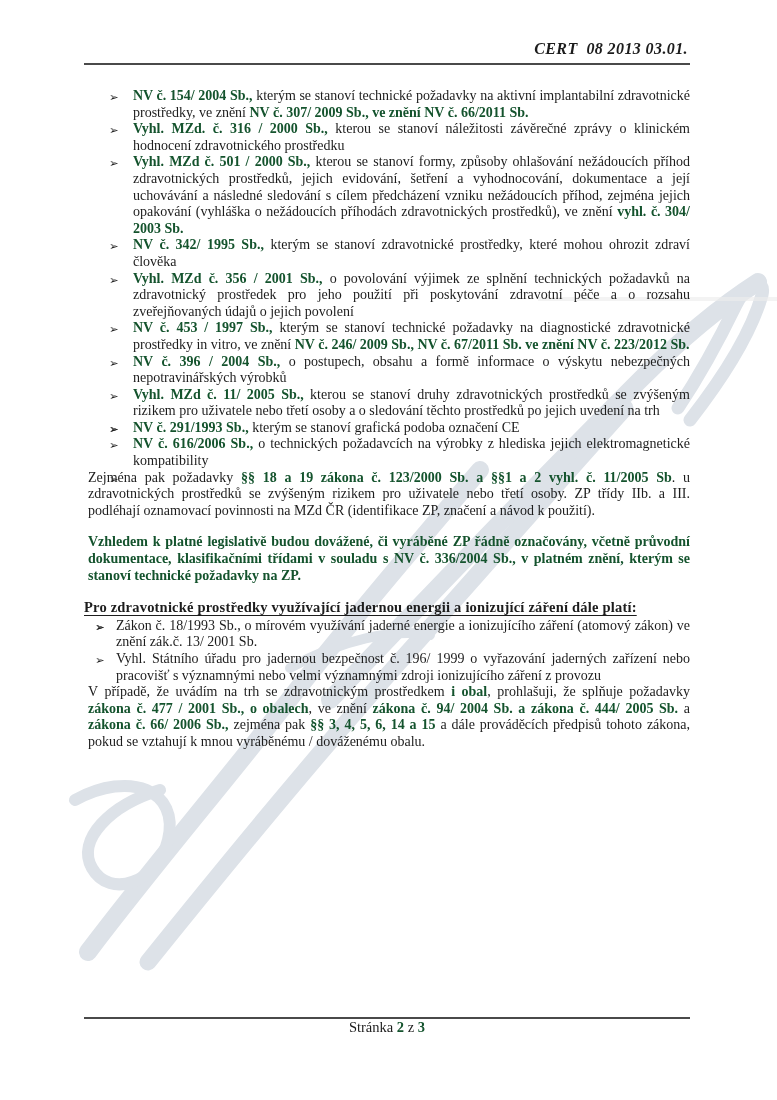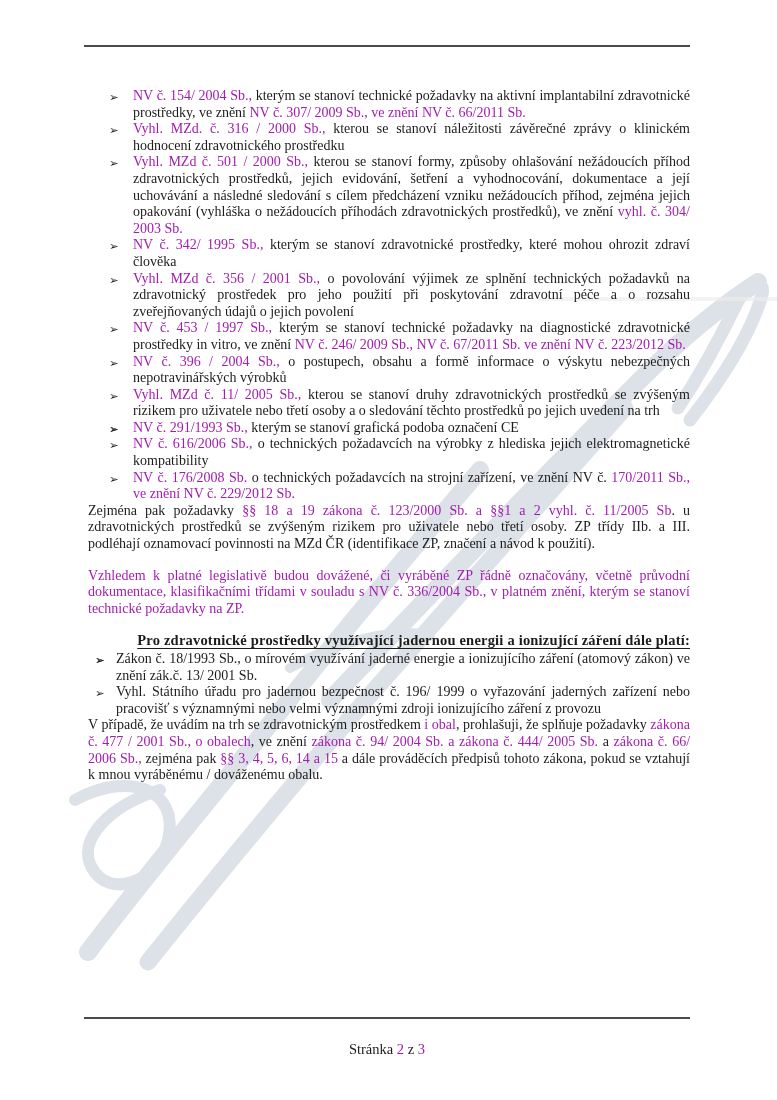--- a/index.html
+++ b/index.html
@@ -15,76 +15,77 @@
   .hdr{position:absolute; left:84px; width:606px; top:40px; z-index:2;}
   .cert{
     text-align:right; font-style:italic; font-weight:bold; font-size:16px;
     letter-spacing:.4px; white-space:pre; padding-right:2px;
   }
   .rule{height:2px; background:var(--rule); margin-top:5px;}
   .content{
     position:absolute; left:84px; width:606px; top:88px; z-index:1;
     font-size:14px; line-height:16.6px; text-align:justify;
   }
-  .b{font-weight:normal; color:#a21caf;}
+  .b{font-weight:bold; color:#14532d;}
   ul.alist{list-style:none; margin:0; padding:0;}
   ul.alist li{position:relative;}
   .main-list li{padding-left:49px;}
   .sub-list li{padding-left:32px;}
   .bullet{
     position:absolute; top:1px; font-family:"DejaVu Sans","Liberation Sans",sans-serif;
     font-size:11.5px; line-height:16.6px; color:#222;
   }
   .main-list .bullet{left:25px;}
   .sub-list .bullet{left:11px;}
   .main-list{margin-bottom:17px;}
   .para{margin:0 0 15px 4px;}
   .sect{
     font-size:14.5px; font-weight:bold; margin:6px 0 2px 0;
     text-decoration:underline; text-underline-offset:3px; letter-spacing:.2px;
-    text-align:right;
+    text-align:left;
   }
   .sub-list{margin-bottom:17px;}
   .ftr{position:absolute; left:84px; width:606px; top:1012px; z-index:2;}
-  .pagenum{text-align:center; font-size:14.5px; margin-top:22px;}
+  .pagenum{text-align:center; font-size:14.5px; margin-top:0;}
 </style>
 </head>
 <body>
 
 <div class="page">
 
   <svg class="watermark" width="777" height="1100" viewBox="0 0 777 1100" fill="none" stroke="currentColor" stroke-linecap="round" stroke-linejoin="round">
     <path d="M 88 952 C 150 870 210 800 285 705 C 350 622 420 540 480 470" stroke-width="18"></path>
     <path d="M 148 962 C 230 860 320 750 410 650 C 480 572 560 480 625 408" stroke-width="17"></path>
     <path d="M 330 700 C 430 595 540 480 640 380 C 690 330 730 300 758 282" stroke-width="18"></path>
     <path d="M 690 420 C 725 375 752 330 762 295 C 766 278 748 280 736 305 C 720 338 700 375 678 408" stroke-width="13"></path>
     <path d="M 75 800 C 130 770 180 790 168 840 C 158 882 110 900 92 868 C 76 840 110 805 160 790" stroke-width="12"></path>
     <path d="M 290 668 C 340 640 395 628 430 635" stroke-width="10"></path>
   </svg>
 
   <div class="scanline"></div>
 
   <header class="hdr">
+    <div class="cert">CERT  08 2013 03.01.</div>
     <div class="rule"></div>
   </header>
 
   <main class="content">
     <ul class="alist main-list">
         <li><span class="bullet">➢</span><span class="li-body"><span class="b">NV č. 154/ 2004 Sb., </span><span>kterým se stanoví technické požadavky na aktivní implantabilní zdravotnické prostředky, ve znění </span><span class="b">NV č. 307/ 2009 Sb., ve znění NV č. 66/2011 Sb.</span></span></li>
         <li><span class="bullet">➢</span><span class="li-body"><span class="b">Vyhl. MZd. č. 316 / 2000 Sb., </span><span>kterou se stanoví náležitosti závěrečné zprávy o klinickém hodnocení zdravotnického prostředku</span></span></li>
         <li><span class="bullet">➢</span><span class="li-body"><span class="b">Vyhl. MZd č. 501 / 2000 Sb., </span><span>kterou se stanoví formy, způsoby ohlašování nežádoucích příhod zdravotnických prostředků, jejich evidování, šetření a vyhodnocování, dokumentace a její uchovávání a následné sledování s cílem předcházení vzniku nežádoucích příhod, zejména jejich opakování (vyhláška o nežádoucích příhodách zdravotnických prostředků), ve znění </span><span class="b">vyhl. č. 304/ 2003 Sb.</span></span></li>
         <li><span class="bullet">➢</span><span class="li-body"><span class="b">NV č. 342/ 1995 Sb., </span><span>kterým se stanoví zdravotnické prostředky, které mohou ohrozit zdraví člověka</span></span></li>
         <li><span class="bullet">➢</span><span class="li-body"><span class="b">Vyhl. MZd č. 356 / 2001 Sb., </span><span>o povolování výjimek ze splnění technických požadavků na zdravotnický prostředek pro jeho použití při poskytování zdravotní péče a o rozsahu zveřejňovaných údajů o jejich povolení</span></span></li>
         <li><span class="bullet">➢</span><span class="li-body"><span class="b">NV č. 453 / 1997 Sb., </span><span>kterým se stanoví technické požadavky na diagnostické zdravotnické prostředky in vitro, ve znění </span><span class="b">NV č. 246/ 2009 Sb., NV č. 67/2011 Sb. ve znění NV č. 223/2012 Sb.</span></span></li>
         <li><span class="bullet">➢</span><span class="li-body"><span class="b">NV č. 396 / 2004 Sb., </span><span>o postupech, obsahu a formě informace o výskytu nebezpečných nepotravinářských výrobků</span></span></li>
         <li><span class="bullet">➢</span><span class="li-body"><span class="b">Vyhl. MZd č. 11/ 2005 Sb., </span><span>kterou se stanoví druhy zdravotnických prostředků se zvýšeným rizikem pro uživatele nebo třetí osoby a o sledování těchto prostředků po jejich uvedení na trh</span></span></li>
         <li><span class="bullet">➢</span></li>
         <li><span class="bullet">➢</span><span class="li-body"><span class="b">NV č. 291/1993 Sb., </span><span>kterým se stanoví grafická podoba označení CE</span></span></li>
         <li><span class="bullet">➢</span><span class="li-body"><span class="b">NV č. 616/2006 Sb., </span><span>o technických požadavcích na výrobky z hlediska jejich elektromagnetické kompatibility</span></span></li>
-        <li><span class="bullet">➢</span><span class="li-body"><span class="b">NV č. 176/2008 Sb. </span><span>o technických požadavcích na strojní zařízení, ve znění NV č. </span><span class="b">170/2011 Sb., ve znění NV č. 229/2012 Sb.</span></span></li>
+        <li><span class="bullet">➢</span></li>
       </ul>
 
     <p class="para"><span>Zejména pak požadavky </span><span class="b">§§ 18 a 19 zákona č. 123/2000 Sb. a §§1 a 2 vyhl. č. 11/2005 Sb</span><span>. u zdravotnických prostředků se zvýšeným rizikem pro uživatele nebo třetí osoby. ZP třídy IIb. a III. podléhají oznamovací povinnosti na MZd ČR (identifikace ZP, značení a návod k použití).</span></p>
 
     <p class="para"><span class="b">Vzhledem k platné legislativě budou dovážené, či vyráběné ZP řádně označovány, včetně průvodní dokumentace, klasifikačními třídami v souladu s NV č. 336/2004 Sb., v platném znění, kterým se stanoví technické požadavky na ZP.</span></p>
 
     <h3 class="sect">Pro zdravotnické prostředky využívající jadernou energii a ionizující záření dále platí:</h3>
 
     <ul class="alist sub-list">
         <li><span class="bullet">➢</span></li>

